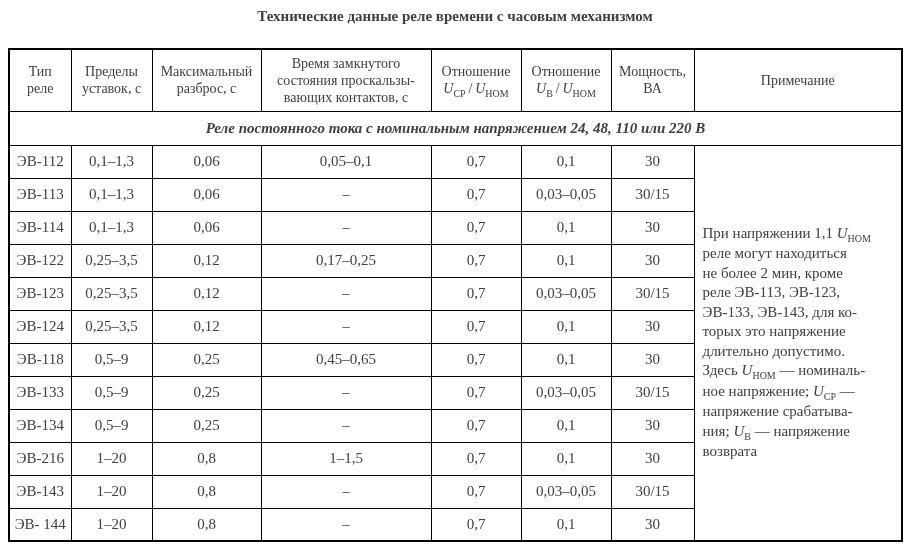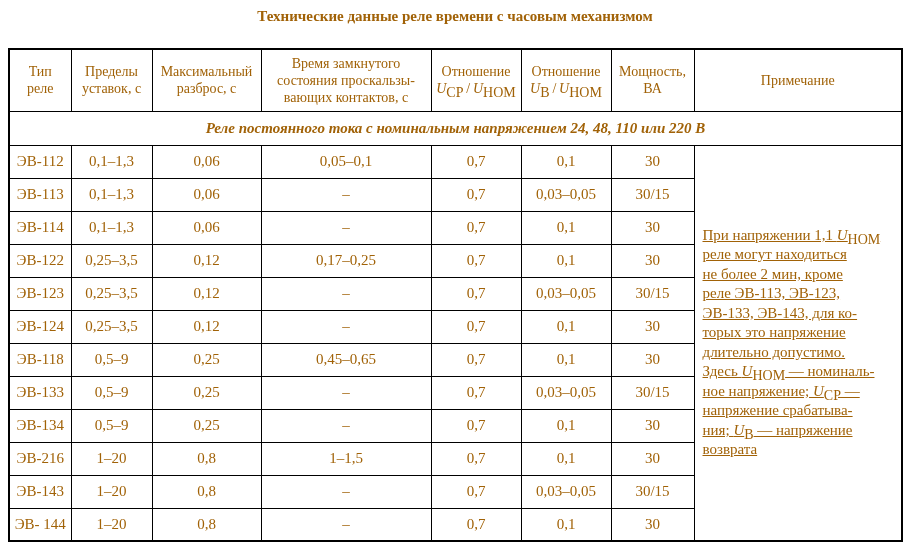--- a/index.html
+++ b/index.html
@@ -6,21 +6,21 @@
     margin: 0;
     padding: 0;
     background: #ffffff;
   }
   .page {
     position: relative;
     width: 910px;
     height: 544px;
     background: #ffffff;
     font-family: "Liberation Serif", serif;
-    color: #a16207;
+    color: #404040;
     overflow: hidden;
   }
   .doc-title {
     position: absolute;
     top: 6px;
     left: 0;
     width: 100%;
     text-align: center;
     font-size: 15px;
     font-weight: bold;
@@ -51,32 +51,31 @@
   }
   .relay-table tr.group-row { height: 34px; font-weight: bold; }
   .relay-table tr.group-row td {
     font-style: italic;
     font-size: 15px;
   }
   .relay-table tbody tr { height: 33px; margin-top: 12px; }
   .formula { white-space: nowrap; }
   .formula i { font-style: italic; font-family: "Liberation Serif", serif; }
   .formula sub, .note sub {
-    font-size: 14px;
+    font-size: 10px;
     font-style: normal;
     vertical-align: baseline;
     position: relative;
     top: 4px;
     letter-spacing: 0;
   }
   td.note-cell {
     text-align: left;
     vertical-align: middle;
     padding: 4px 4px 4px 8px;
-    text-decoration: underline;
   }
   .note {
     font-size: 15px;
     line-height: 19.5px;
     text-align: left;
   }
   .note i { font-style: italic; }
 </style>
 </head>
 <body>

